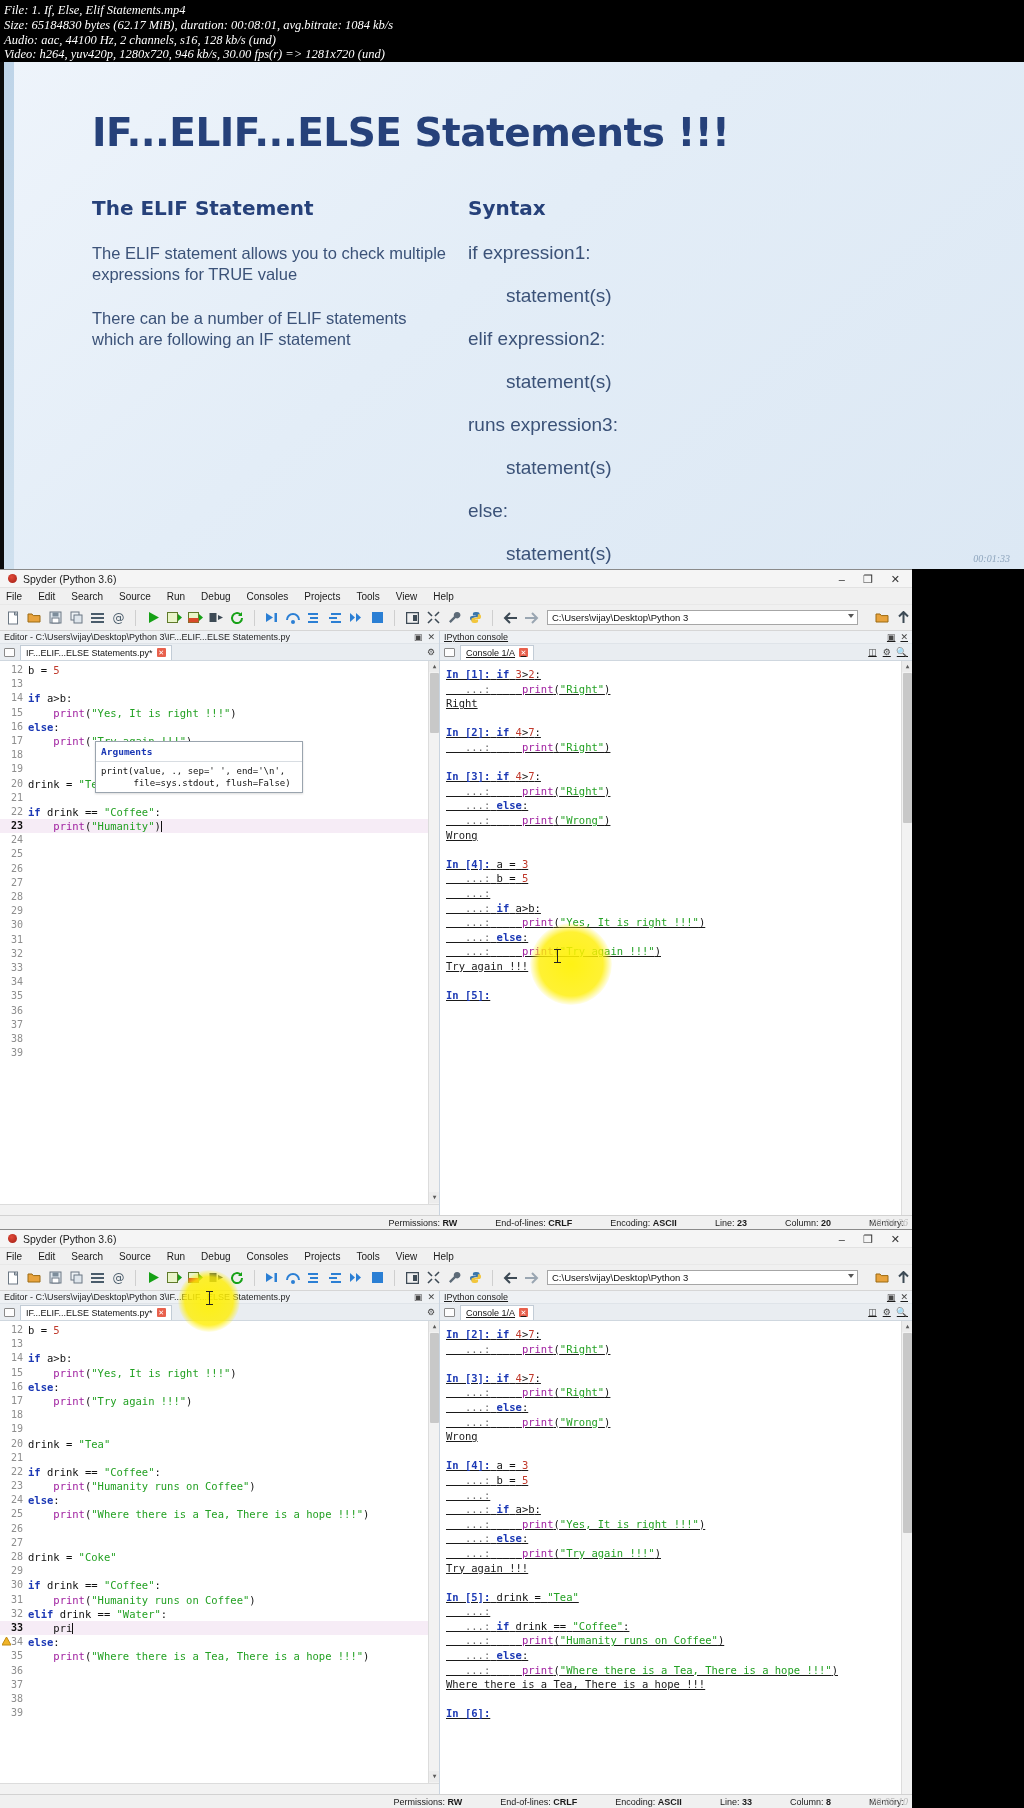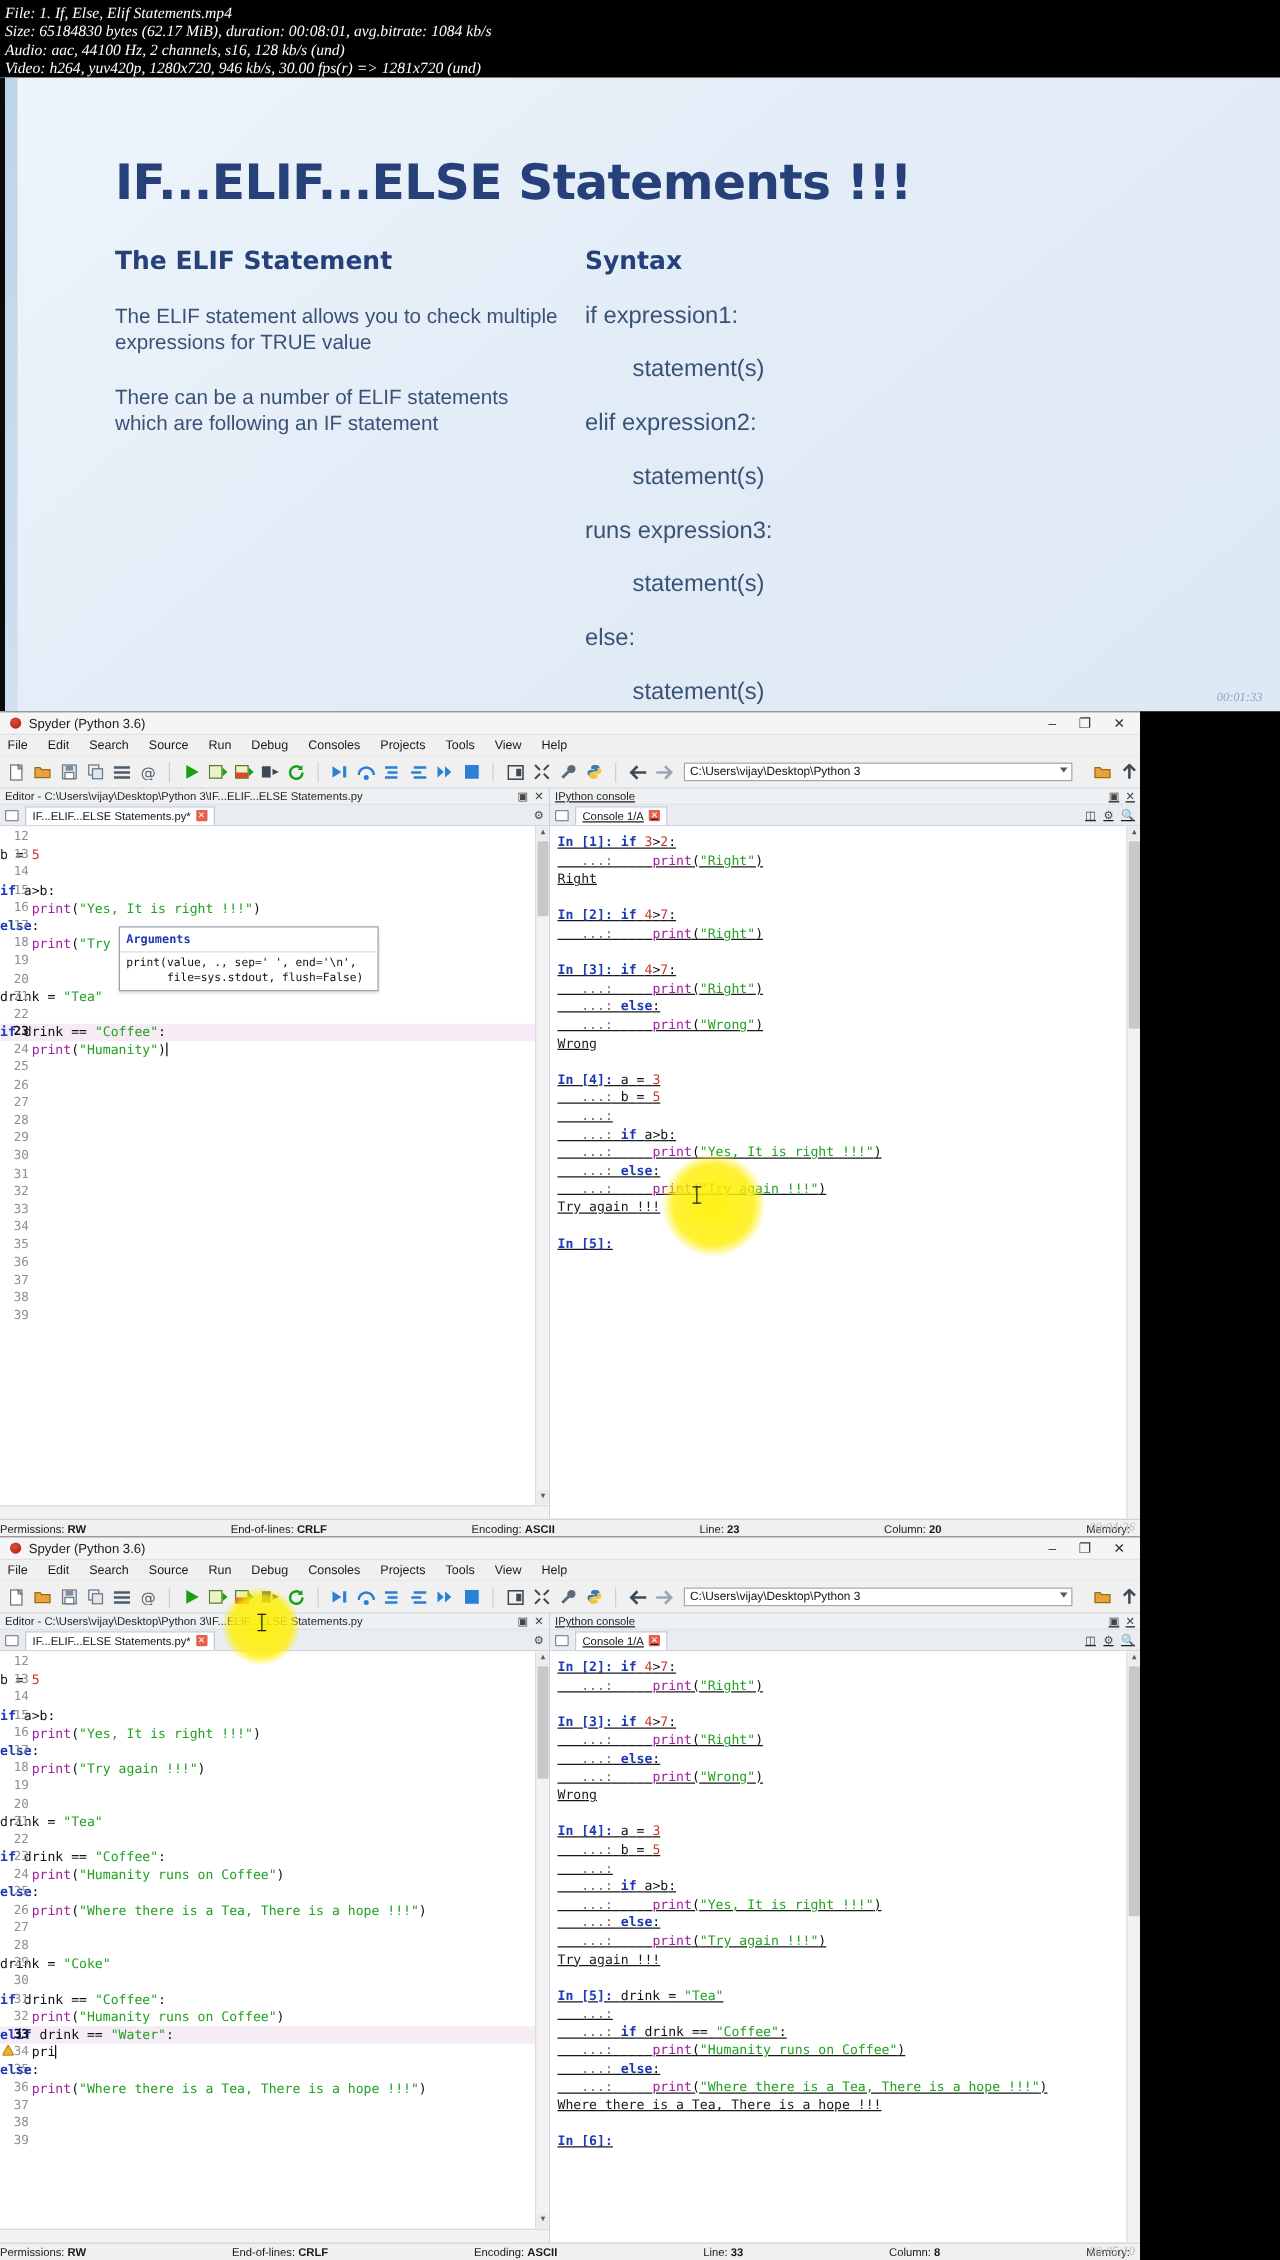--- a/index.html
+++ b/index.html
@@ -28,21 +28,21 @@
   }
   .slide-leftbar{
     position:absolute; left:0; top:0; width:14px; height:100%;
     background:linear-gradient(180deg,#bed4e8,#cfe0ee);
   }
   .slide-darkedge{
     position:absolute; left:0; top:0; width:4px; height:100%;
     background:#0b0b0b;
   }
   .slide-title{
-    position:absolute; left:92px; top:62px;
+    position:absolute; left:92px; top:48px;
     font-family:"DejaVu Sans", sans-serif;
     font-weight:bold; font-size:39px; letter-spacing:-0.5px;
     color:#26417a;
   }
   .col-head{
     font-family:"DejaVu Sans", sans-serif;
     font-weight:bold; font-size:20px; color:#26417a;
   }
   .colL{ position:absolute; left:92px; top:134px; width:360px; }
   .colR{ position:absolute; left:468px; top:134px; width:330px; }
@@ -150,21 +150,21 @@
   }
 
   
   .code{
     position:relative; height:calc(100% - 30px);
     background:#fff; overflow:hidden;
     font-family:"DejaVu Sans Mono", monospace; font-size:10.5px;
     line-height:14.2px;
   }
   .codewrap{ position:relative; padding-top:2px; }
-  .cline{ display:flex; height:14.2px; white-space:pre;flex-direction:column; }
+  .cline{ display:flex; height:14.2px; white-space:pre; }
   .cline.hl{ background:#f6ecf6; }
   .gut{
     width:28px; text-align:right; padding-right:5px;
     color:#8e8e8e; flex:none; font-size:10px;
   }
   .gut.cur{ color:#111; font-weight:bold; }
   .warn{
     position:absolute; left:2px; width:9px; height:9px;
   }
   .kw{ color:#1c39b5; font-weight:bold; }
@@ -215,22 +215,22 @@
   }
   .hsb{
     position:absolute; left:0; bottom:0; height:11px; width:100%;
     background:#f2f2f2; border-top:1px solid #dcdcdc;
   }
 
   
   .statusbar{
     position:absolute; left:0; bottom:0; width:100%; height:14px;
     background:#f0f0f0; border-top:1px solid #d2d2d2;
-    display:flex; align-items:center; justify-content:space-between;
-    gap:22px; padding-right:8px; font-size:9px; color:#1a1a1a;
+    display:flex; align-items:center; justify-content:flex-end;
+    gap:38px; padding-right:8px; font-size:9px; color:#1a1a1a;
   }
   .statusbar b{ font-weight:bold; }
   .stamp{
     position:absolute; right:4px; bottom:1px;
     font-family:"Liberation Serif", serif; font-style:italic;
     font-size:10px; color:#b9b9b9;
   }
 
   
   .blob{

